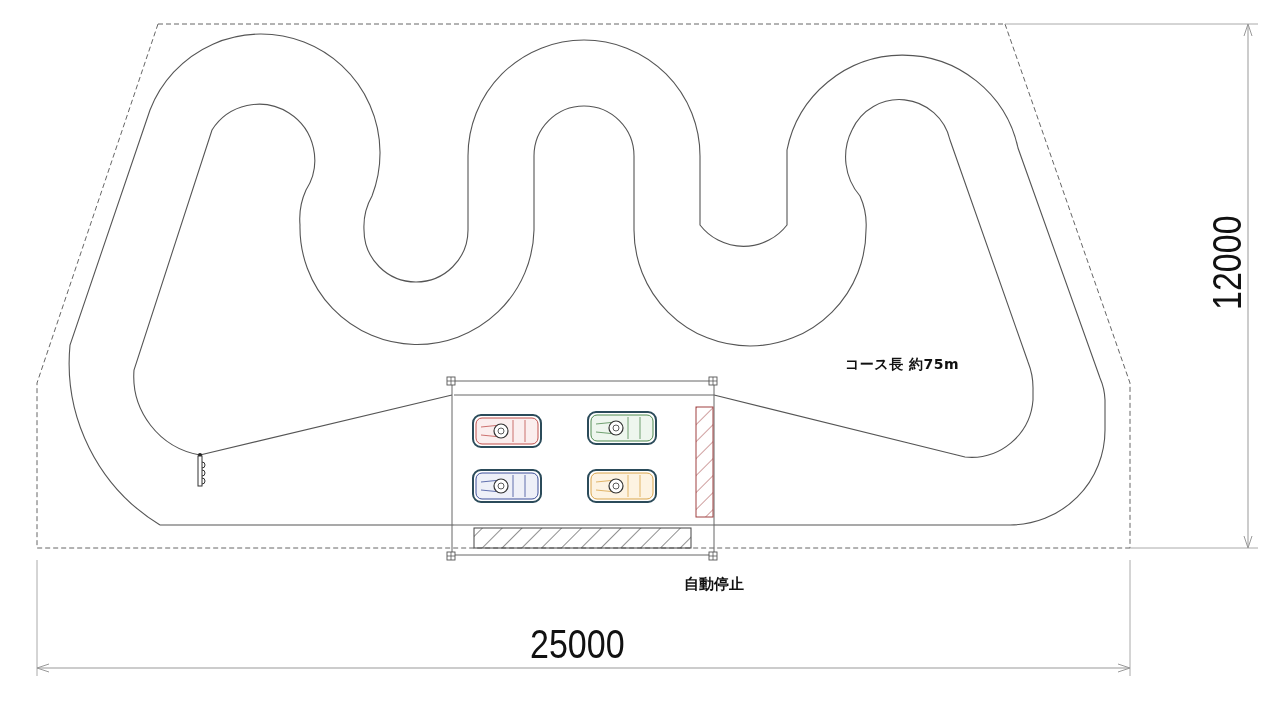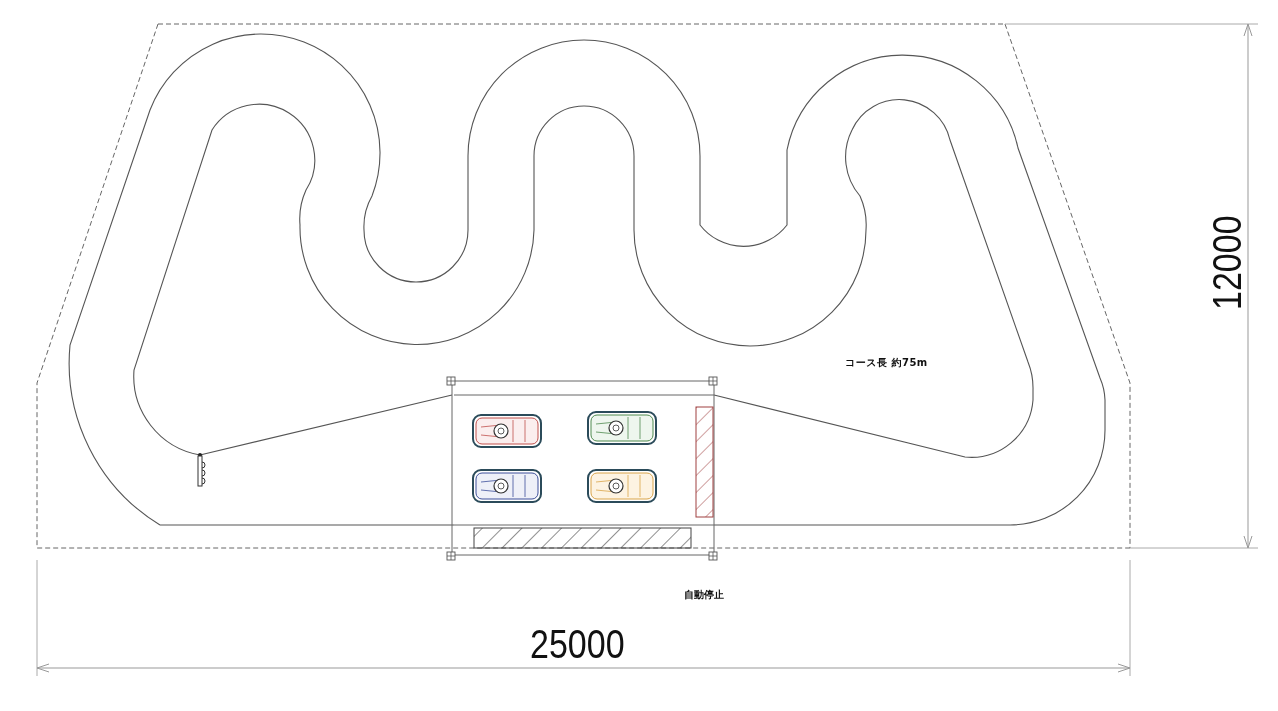--- a/index.html
+++ b/index.html
@@ -1,21 +1,21 @@
 <!DOCTYPE html>
 <html><head>
 <meta charset="utf-8">
 <style>
   html, body { margin: 0; padding: 0; background: #ffffff; }
   body { width: 1278px; height: 711px; position: relative; overflow: hidden;
          font-family: "DejaVu Sans", sans-serif; }
   svg.drawing { position: absolute; left: 0; top: 0; }
   .label { position: absolute; color: #111; font-weight: bold; white-space: nowrap; }
-  .course-length { left: 845px; top: 356px; font-size: 10px; letter-spacing: 0.5px; }
-  .auto-stop { left: 684px; top: 575px; font-size: 10px; margin-top: 13px; }
+  .course-length { left: 845px; top: 356px; font-size: 14px; letter-spacing: 0.5px; }
+  .auto-stop { left: 684px; top: 575px; font-size: 15px; }
   .dim-width { left: 530px; top: 622px; font-size: 40px; font-weight: normal;
                font-family: "Liberation Sans", sans-serif; transform: scaleX(0.85); transform-origin: left top; }
   .dim-height { left: 1205px; top: 310px; font-size: 40px; font-weight: normal;
                 font-family: "Liberation Sans", sans-serif;
                 transform: rotate(-90deg) scaleX(0.85); transform-origin: left top; }
 </style>
 </head>
 <body>
 
 <svg class="drawing" width="1278" height="711" viewBox="0 0 1278 711" xmlns="http://www.w3.org/2000/svg">

